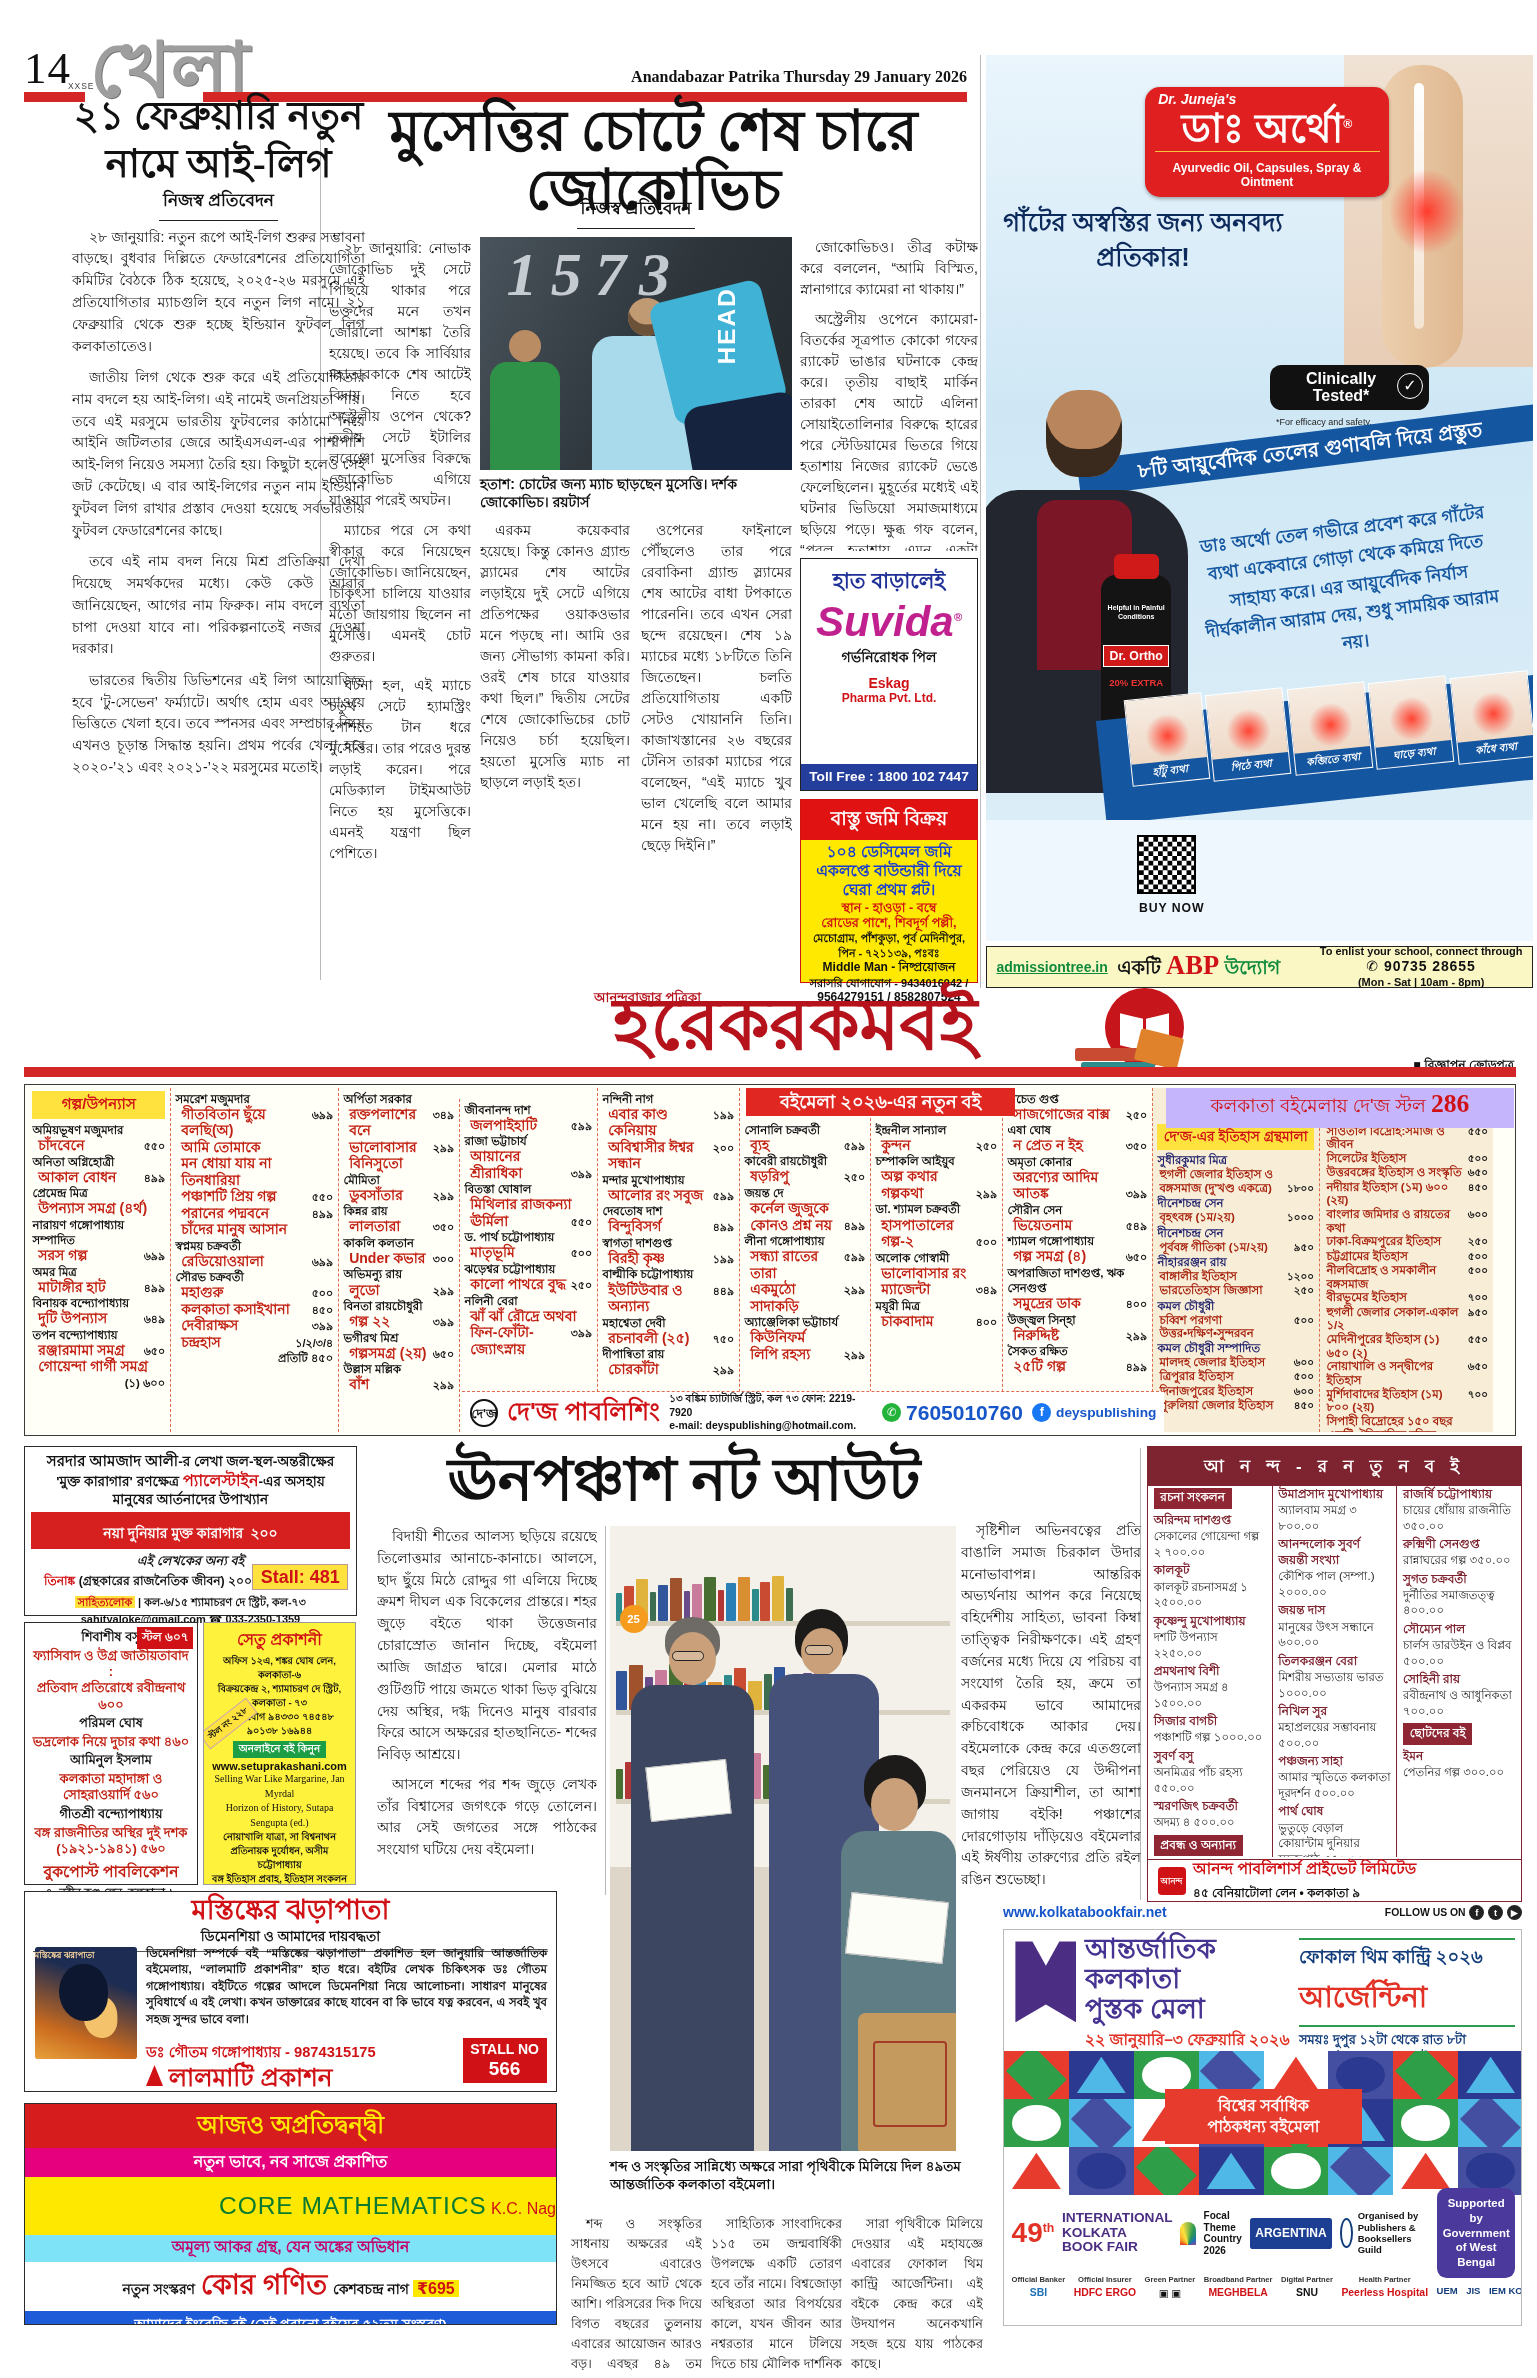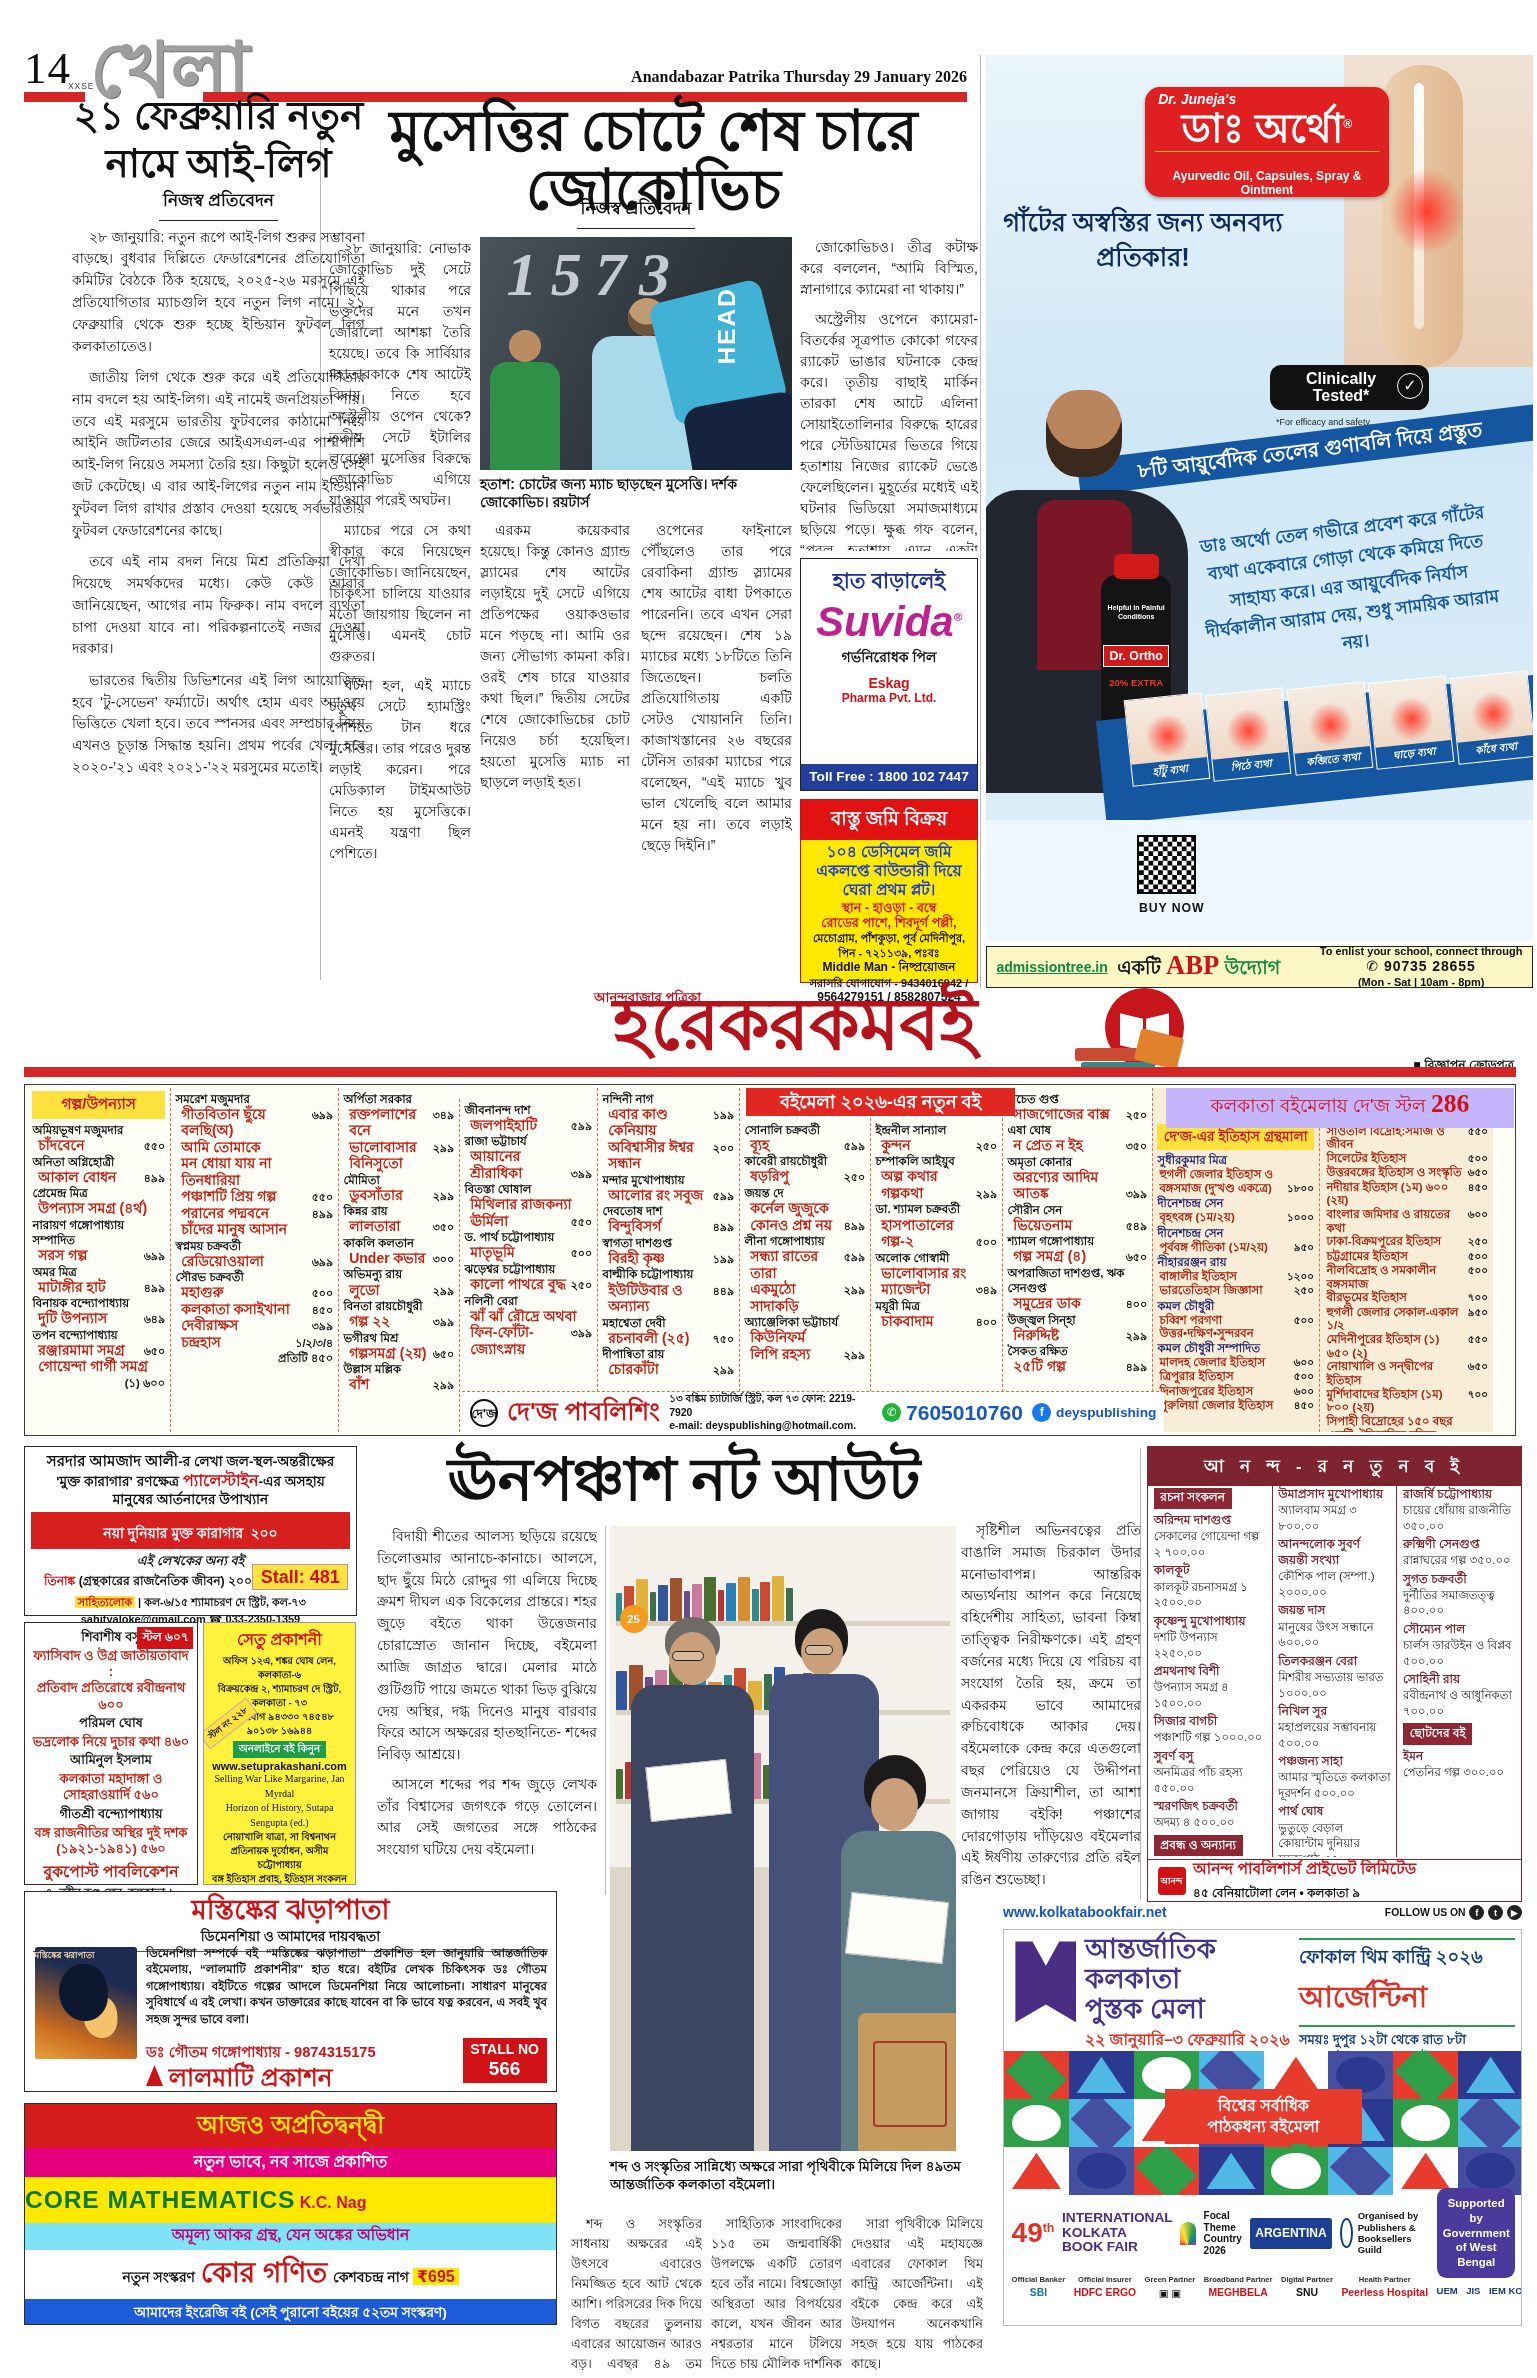--- a/index.html
+++ b/index.html
@@ -58,21 +58,21 @@
   .vastu .k2{color:#111;font-weight:900;font-size:12px;line-height:1.3;}
   .vastu-body{padding:3.8px 2.8px;text-align:center;}
   
   .ortho{left:986px;top:55px;width:547px;height:886px;background:linear-gradient(180deg,#eaf5fc,#cfe7f5 40%,#dff0f9);overflow:hidden;}
   .o-logos{position:absolute;top:3.8px;right:9.5px;display:flex;gap:7.6px;align-items:center;}
   .o-logos i{width:21px;height:21px;border-radius:50%;display:inline-block;}
   .o-red{position:absolute;left:159px;top:32px;width:244px;height:110px;background:#e02020;border-radius:15px;color:#fff;text-align:center;padding-top:3.8px;box-shadow:0 1.9px 3.8px rgba(0,0,0,.3);}
   .o-junejas{font-style:italic;font-weight:700;font-size:14px;text-align:left;padding-left:13.2px;}
   .o-brand{font-size:40px;font-weight:900;line-height:1.05;}
   .o-brand sup{font-size:12.3px;}
-  .o-sub{font-size:12px;font-weight:700;border-top:1.9px solid #f5c43d;margin:1.9px 9.5px 0;padding-top:17px;}
+  .o-sub{font-size:12px;font-weight:700;border-top:1.9px solid #f5c43d;margin:1.9px 9.5px 0;padding-top:9px;}
   .o-knee{position:absolute;right:0;top:0;width:189px;height:312px;background:linear-gradient(180deg,#f0e2d4,#e8cdb6);}
   .o-knee .leg{position:absolute;left:38px;top:9.5px;width:81px;height:303px;background:linear-gradient(90deg,#eccfae,#dfb78f);border-radius:38px;}
   .o-knee .glow{position:absolute;left:45px;top:114px;width:76px;height:85px;background:radial-gradient(closest-side,#ff3b2d,rgba(255,59,45,0));}
   .o-knee .bone{position:absolute;left:70px;top:28px;width:9.5px;height:246px;background:linear-gradient(#fff,#ffffff88);border-radius:5.7px;}
   .o-head{position:absolute;left:15px;top:150px;width:284px;font-size:25.6px;font-weight:900;color:#0d2a5c;line-height:1.38;text-align:center;}
   .o-clin{position:absolute;left:284px;top:310px;width:159px;background:#111;border-radius:11.4px;color:#fff;font-weight:900;font-size:16px;text-align:center;padding:4.7px 24.6px 4.7px 7.6px;line-height:1.1;}
   .o-clin:after{content:"✓";position:absolute;right:5.7px;top:7.6px;width:24.6px;height:24.6px;border:1.9px solid #fff;border-radius:50%;font-size:16px;line-height:24px;}
   .o-clin-n{position:absolute;left:290px;top:362px;font-size:9px;color:#222;}
   .o-ribbon{position:absolute;left:91px;top:377px;width:466px;padding:5.7px 0;background:#1456a0;color:#fff;font-weight:900;font-size:20px;text-align:center;transform:rotate(-7deg);line-height:1.25;}
   .o-body{position:absolute;left:206px;top:460px;width:314px;transform:rotate(-7deg);color:#1456a0;font-weight:700;font-size:17.5px;line-height:1.62;text-align:center;}
@@ -177,21 +177,21 @@
   .mast-cv:before{content:"";position:absolute;left:24.6px;top:17px;width:49px;height:57px;border-radius:50% 50% 46% 54%;background:#0d1830;box-shadow:17px 24.6px 0 -7.6px #f4c26a;}
   .mast-cv span{position:absolute;left:0;right:0;top:1.9px;color:#ffd9a0;font-size:8.5px;font-weight:700;}
   .mast-bd{position:absolute;left:121px;top:53px;width:401px;font-size:11.6px;font-weight:700;line-height:1.42;text-align:justify;}
   .mast-ph{position:absolute;left:121px;top:148px;color:#d01216;font-weight:900;font-size:14.7px;}
   .mast-lal{position:absolute;left:121px;top:167px;color:#d01216;font-weight:900;font-size:24.6px;}
   .mast-lal i{display:inline-block;width:17px;height:21px;background:#d01216;clip-path:polygon(50% 0,100% 100%,0 100%);margin-right:5.7px;}
   .mast-st{position:absolute;right:9.5px;bottom:7.6px;background:#d01216;color:#fff;font-weight:900;font-size:14px;text-align:center;padding:2.8px 7.6px;line-height:1.2;}
   .bsynd{left:24px;top:2103px;width:533px;height:222px;border:1.9px solid #2c2c2c;overflow:hidden;}
   .bs-red{background:#d61c1c;color:#ffe800;font-weight:900;font-size:24px;text-align:center;padding:1.9px 0;}
   .bs-mag{background:#e6007e;color:#fff;font-weight:900;font-size:16px;text-align:center;padding:0.9px 0;}
-  .bs-yel{background:#ffe800;text-align:left;font-weight:700;padding:9px 0;}
+  .bs-yel{background:#ffe800;text-align:right;font-weight:400;padding:15px 0;}
   .bs-yel .g{color:#0a7a2f;font-size:24.6px;letter-spacing:0.9px;}
   .bs-yel .r{color:#d01216;font-size:16px;}
   .bs-cyn{background:#7fe3f7;color:#c4006a;font-weight:900;font-size:15.6px;text-align:center;padding:0.9px 0;}
   .bs-wht{background:#fff;text-align:center;padding:0.9px 0;font-weight:900;}
   .bs-wht .k{font-size:14px;}
   .bs-wht .big{color:#d01216;font-size:28px;padding:0 5.7px;}
   .bs-wht .pr{color:#d01216;font-size:16px;background:#ffe800;padding:0 3.8px;}
   .bs-blu{background:#1d5bd8;color:#fff;font-weight:900;font-size:13.7px;text-align:center;padding:1.9px 0;}
   .bs-wh2{background:#fff;text-align:center;line-height:1.25;padding:0.9px 0;}
   .bs-wh2 .i1{font-style:italic;font-weight:900;font-size:14px;}

